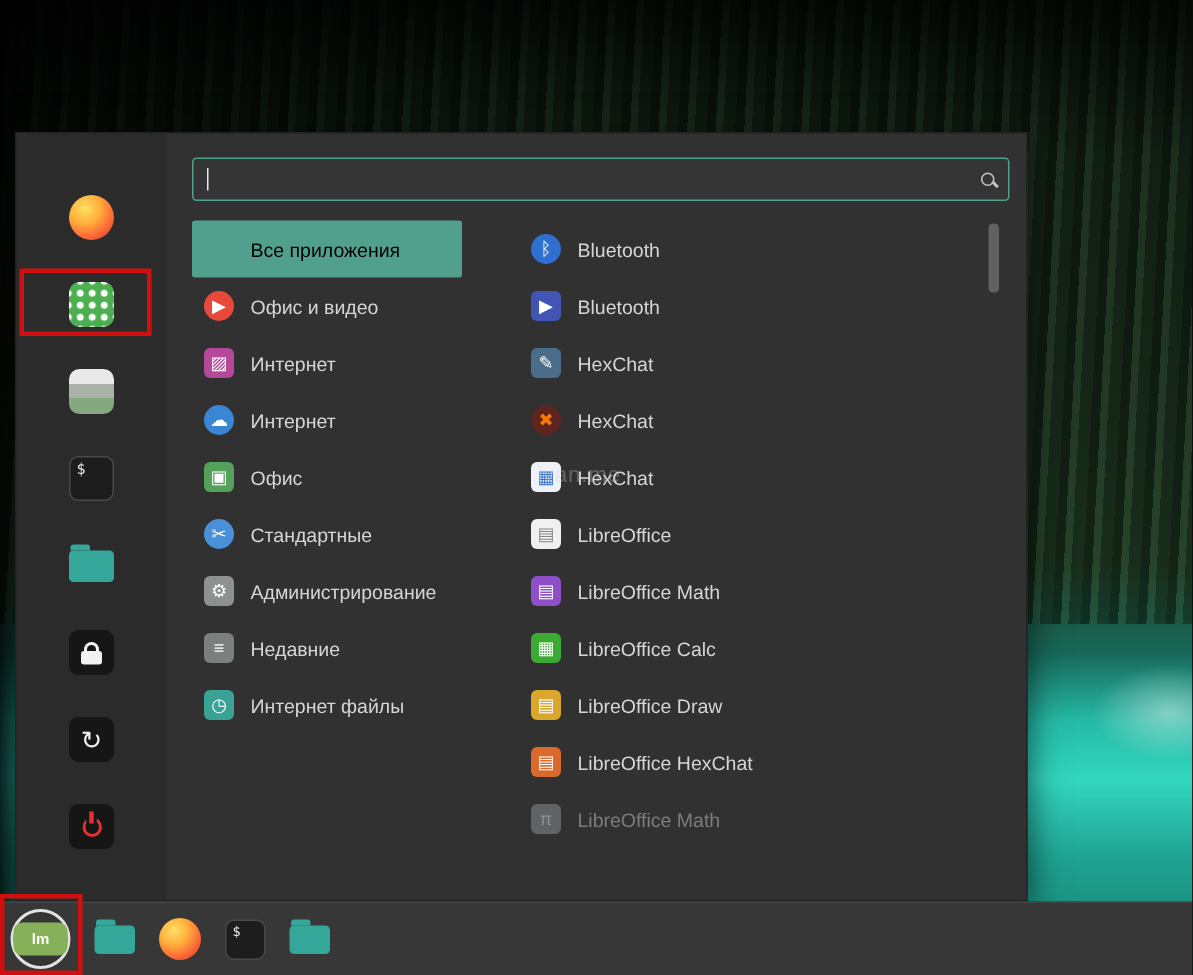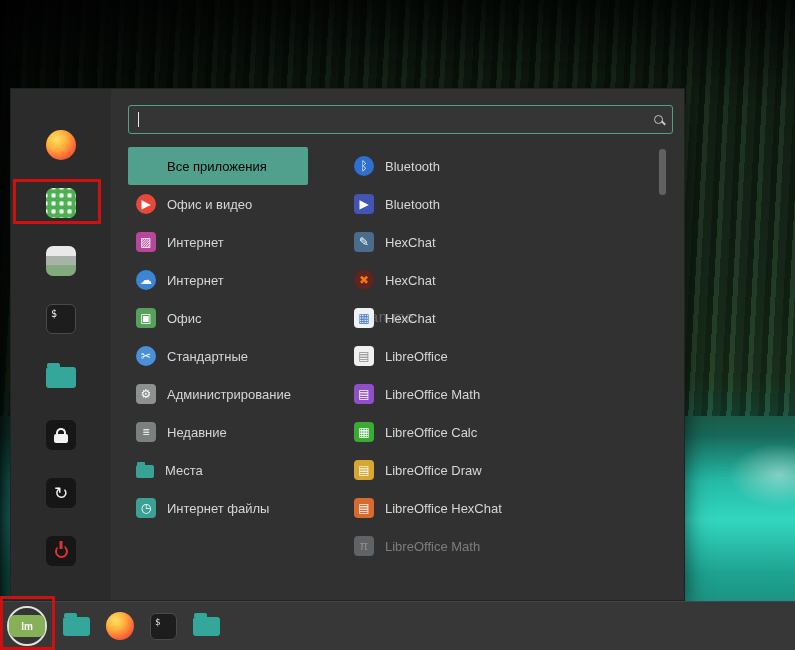--- a/index.html
+++ b/index.html
@@ -178,24 +178,20 @@
         </div>
         <div class="row">
           <span class="mini-icon" style="background: rgb(141, 145, 144);">⚙</span>
           <span class="row-label">Администрирование</span>
         </div>
         <div class="row">
           <span class="mini-icon" style="background: rgb(123, 127, 126);">≡</span>
           <span class="row-label">Недавние</span>
         </div>
         <div class="row">
-          <span class="mini-icon folder-ico" style="background: rgb(58, 162, 149);"></span>
-          <span class="row-label">Места</span>
-        </div>
-        <div class="row">
           <span class="mini-icon" style="background: rgb(58, 162, 149);">◷</span>
           <span class="row-label">Интернет файлы</span>
         </div>
       </div>
 
     <div class="app-list">
         <div class="row">
           <span class="mini-icon" style="background: rgb(47, 111, 208); border-radius: 50%;">ᛒ</span>
           <span class="row-label">Bluetooth</span>
         </div>

